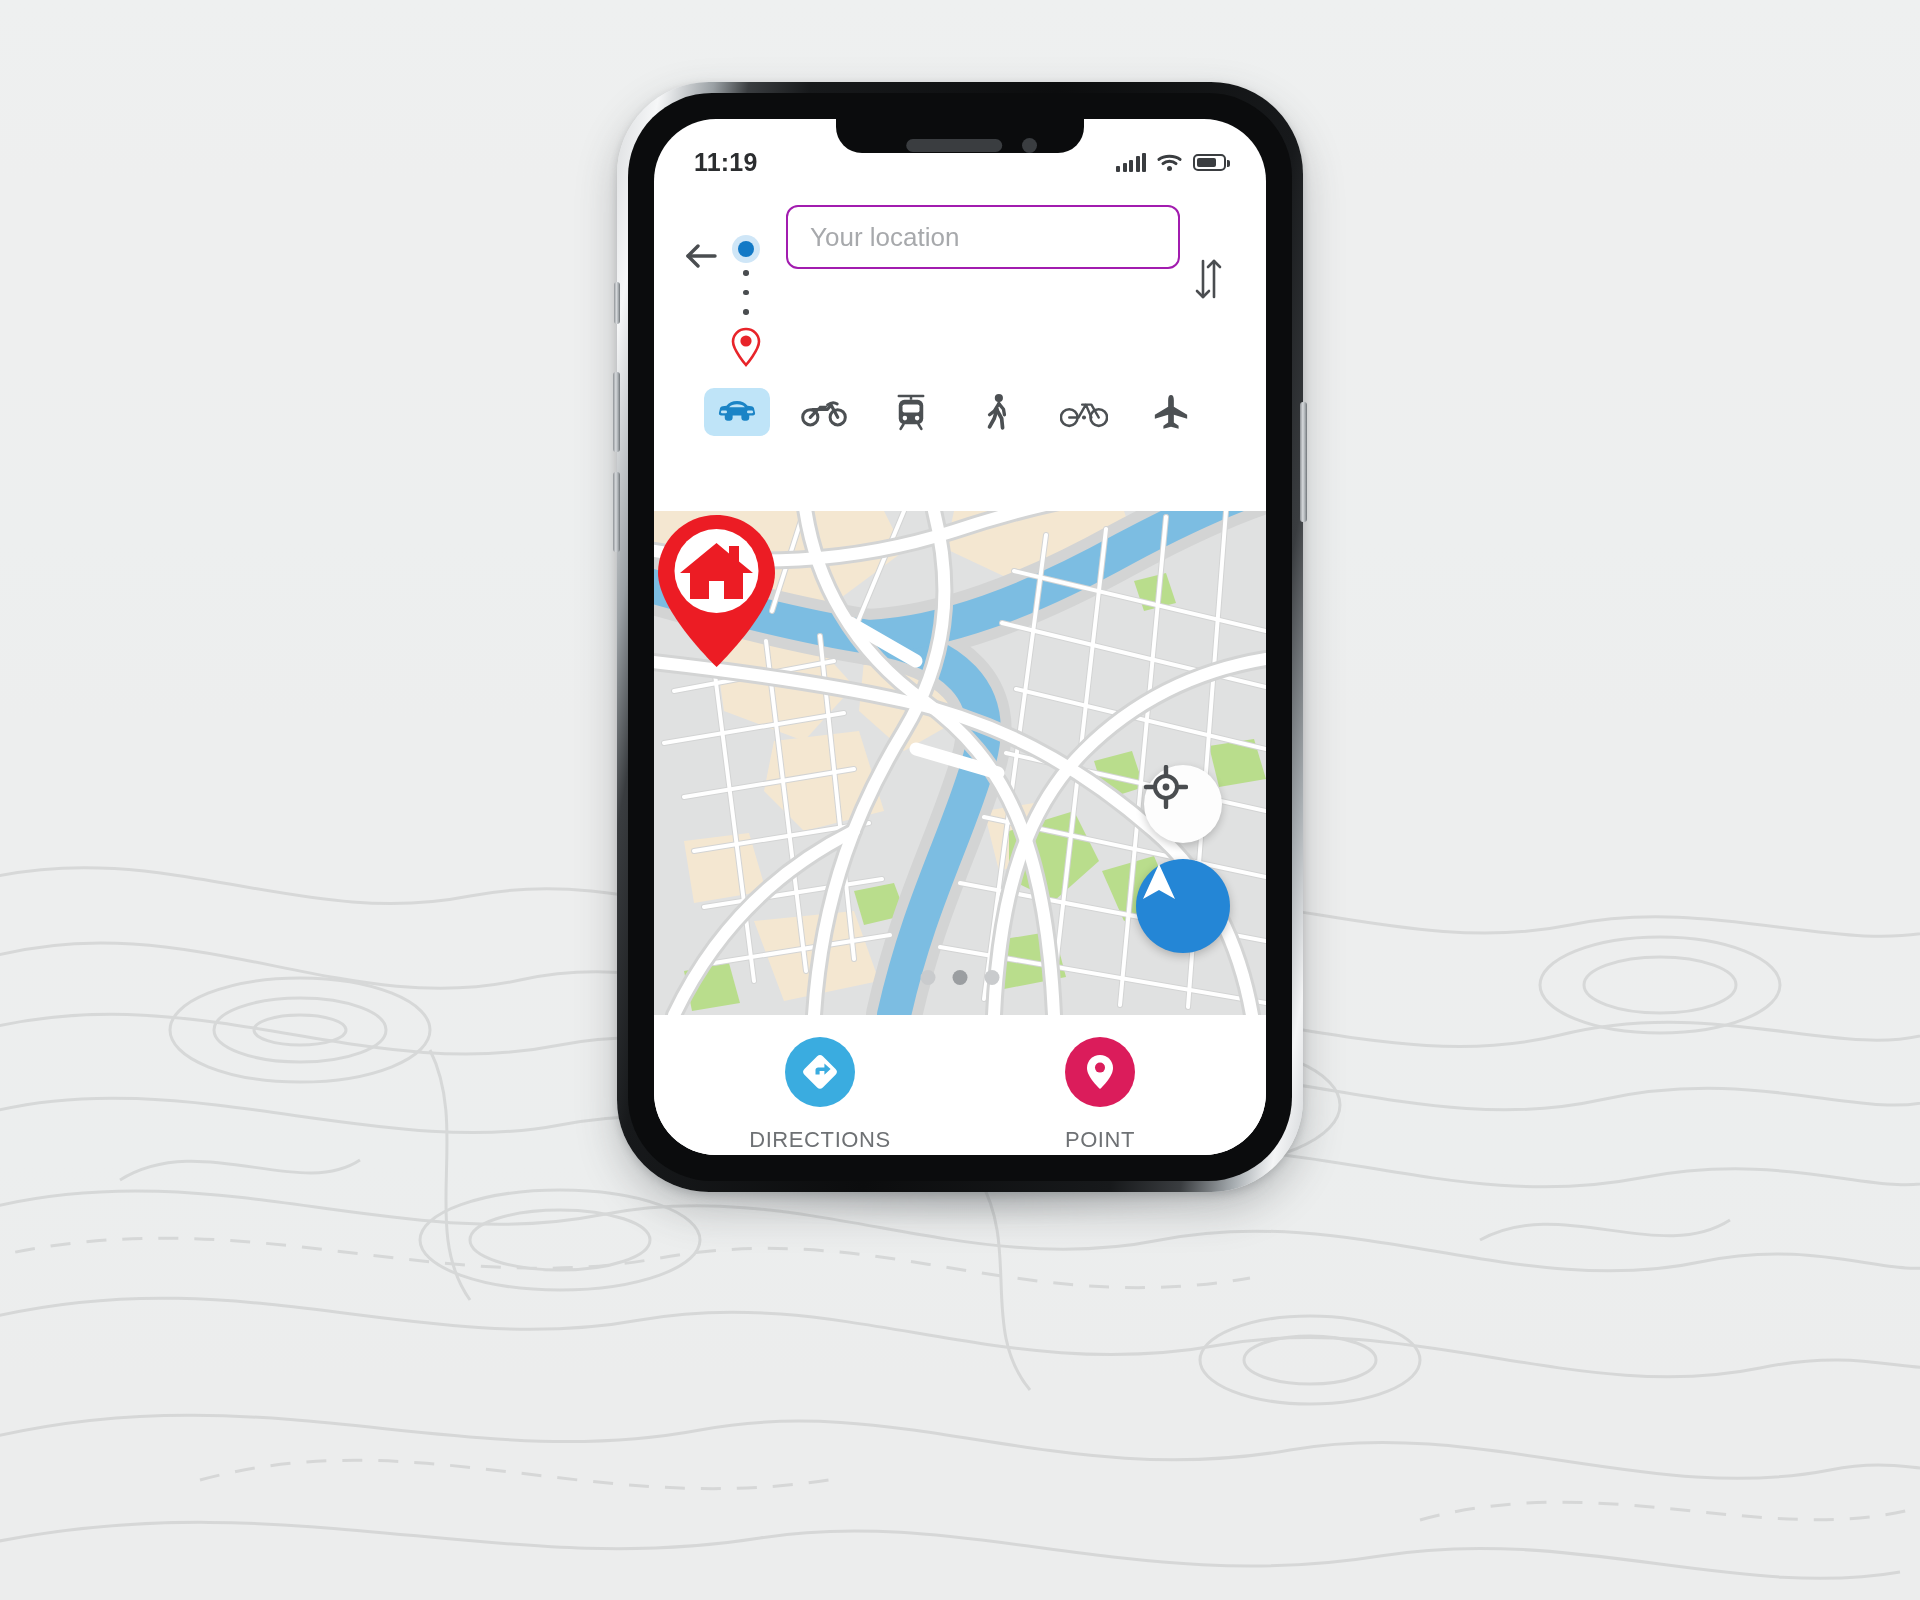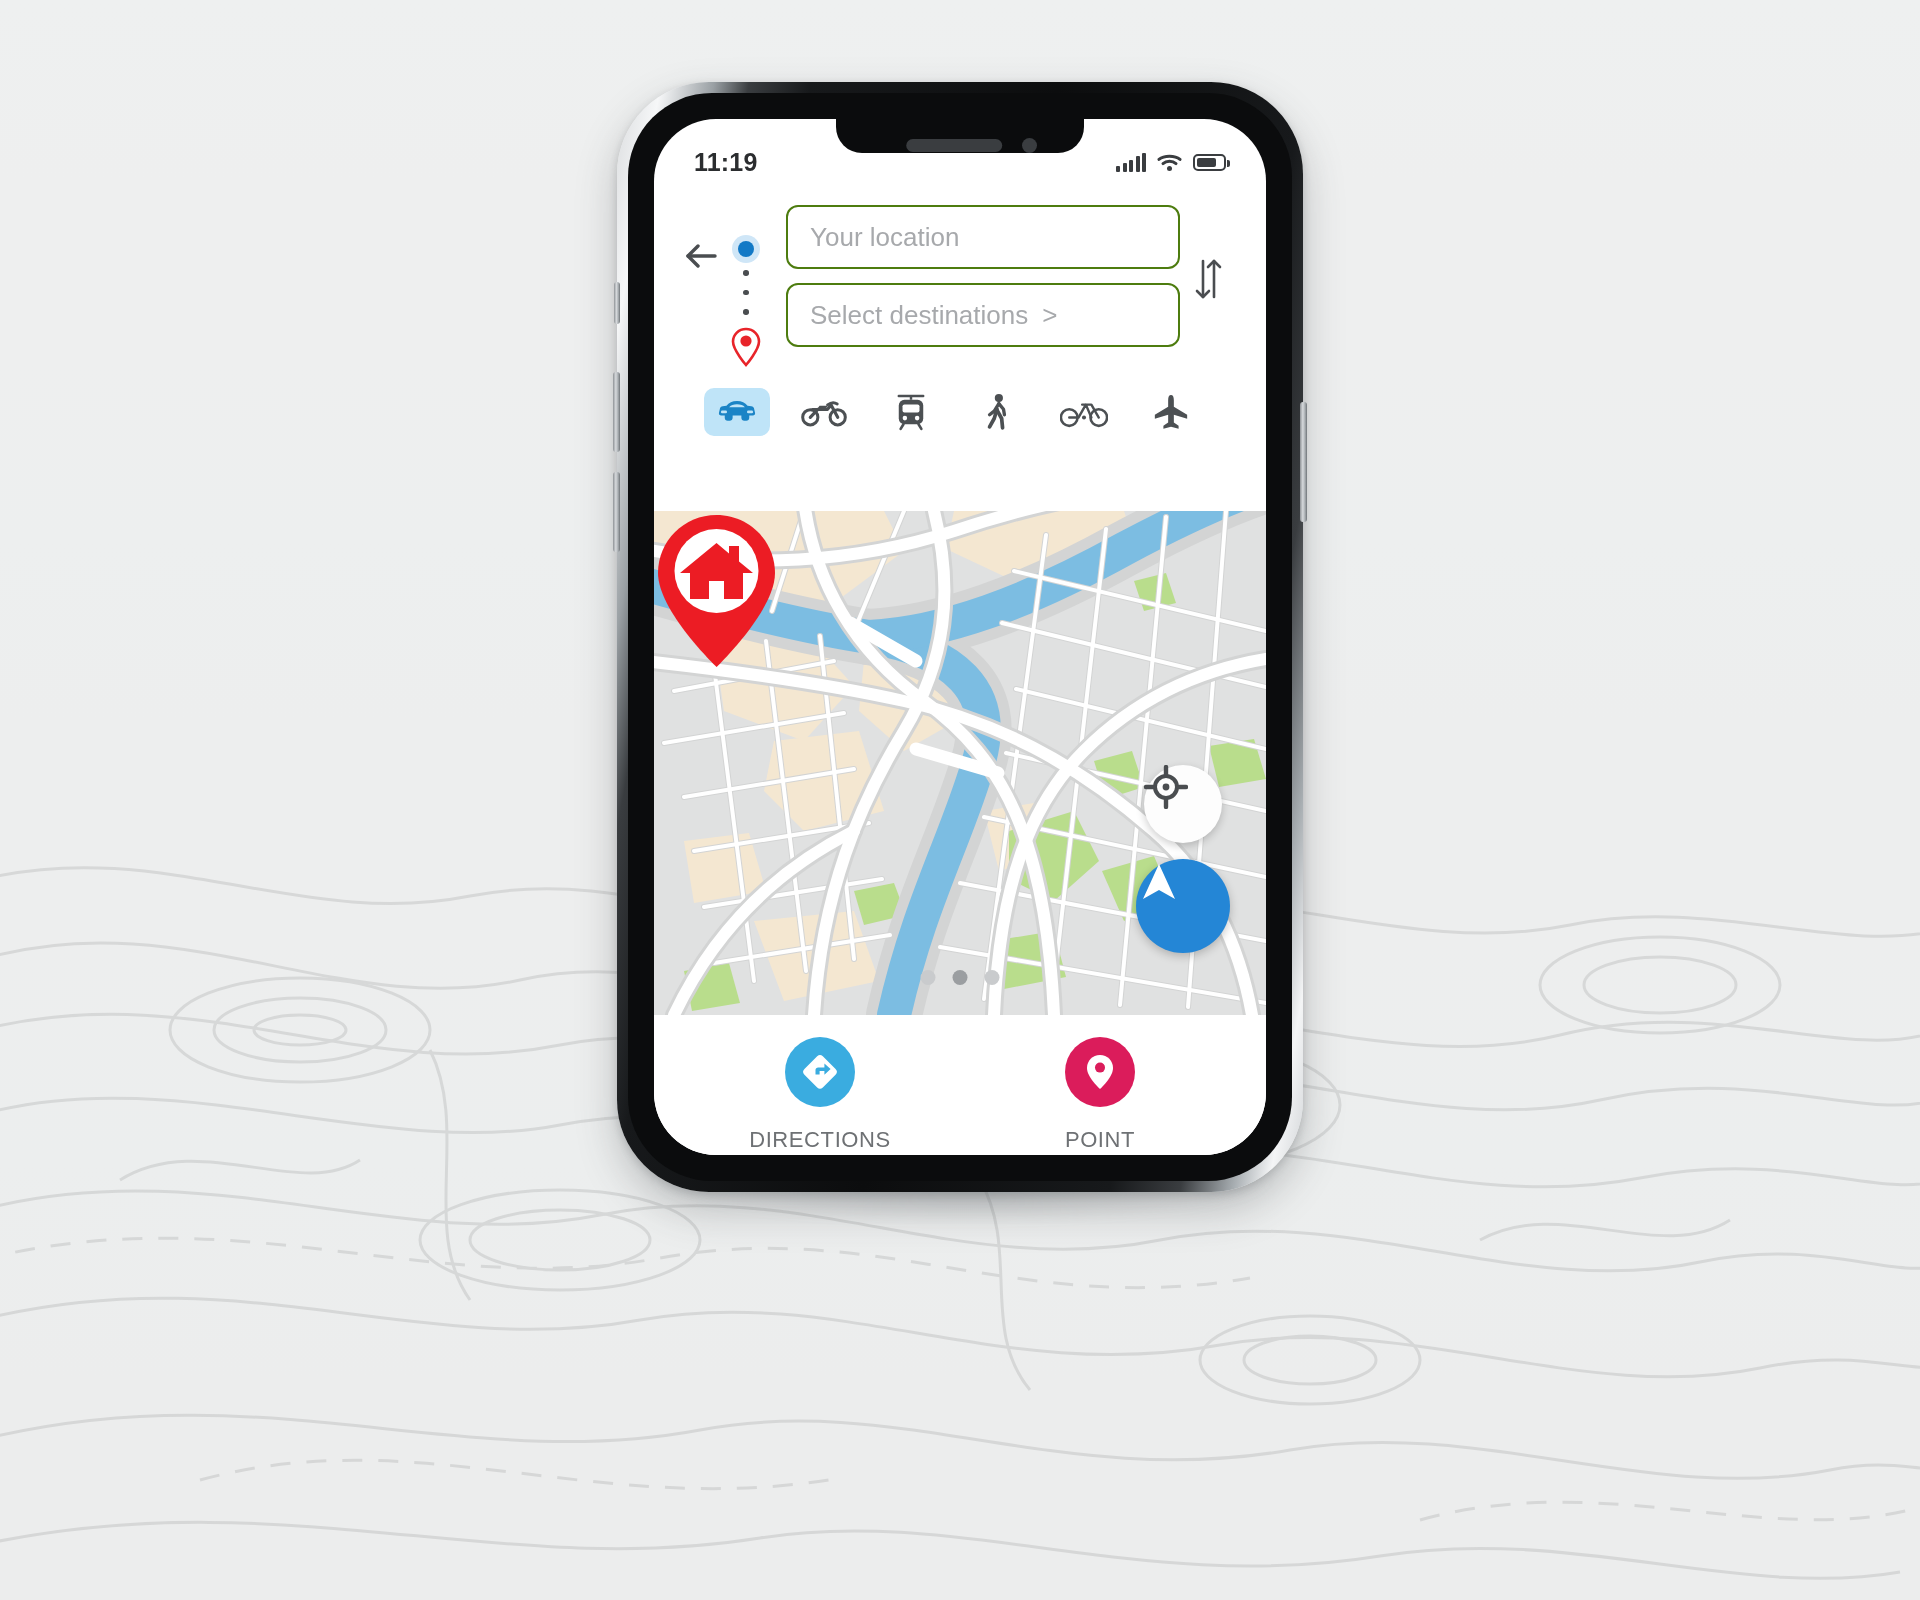--- a/index.html
+++ b/index.html
@@ -67,21 +67,21 @@
   
   #search-panel{position:absolute;left:0;top:72px;width:100%;box-sizing:border-box;padding:14px 30px 0 24px;background:#fff;z-index:30;}
   #route-row{display:flex;align-items:flex-start;}
   #back-btn{width:46px;height:46px;display:flex;align-items:center;justify-content:center;margin-top:28px;flex:0 0 auto;cursor:pointer;}
   #route-rail{width:44px;flex:0 0 auto;display:flex;flex-direction:column;align-items:center;padding-top:30px;}
   #origin-dot{width:28px;height:28px;border-radius:50%;background:#cfe6f7;display:flex;align-items:center;justify-content:center;}
   #origin-dot span{width:16px;height:16px;border-radius:50%;background:#1279c6;display:block;}
   .rail-dot{width:5.5px;height:5.5px;border-radius:50%;background:#4a4d50;margin:7px 0;}
   #dest-pin{margin-top:4px;}
   #fields{flex:1 1 auto;display:flex;flex-direction:column;gap:14px;padding-left:18px;}
-  .field{height:64px;border:2px solid #4d7c0f;border-radius:12px;display:flex;align-items:center;
+  .field{height:64px;border:2px solid #a21caf;border-radius:12px;display:flex;align-items:center;
     padding:0 22px;background:#fff;box-sizing:border-box;}
   .field .ph{font-size:26px;color:#a7a9ac;font-weight:400;}
   .field .chev{font-size:26px;color:#a7a9ac;margin-left:14px;}
   #swap-btn{width:56px;flex:0 0 auto;display:flex;align-items:center;justify-content:center;padding-top:52px;cursor:pointer;}
 
   
   #modes{display:flex;align-items:center;justify-content:space-between;padding:16px 32px 14px 26px;background:#fff;}
   .mode{width:66px;height:48px;border-radius:10px;display:flex;align-items:center;justify-content:center;cursor:pointer;}
   .mode.active{background:#bfe4f8;}
   .mode svg{display:block;}
@@ -209,24 +209,20 @@
                   <path d="M16 3 C 8.3 3, 3 9, 3 15.5 C 3 24, 16 39, 16 39 C 16 39, 29 24, 29 15.5 C 29 9, 23.7 3, 16 3 Z" fill="none" stroke="#e8242a" stroke-width="2.6"></path>
                   <circle cx="16" cy="15" r="5.6" fill="#e8242a"></circle>
                 </svg>
               </div>
             </div>
 
             <div id="fields">
               <div class="field">
                 <span class="ph">Your location</span>
               </div>
-              <div class="field">
-                <span class="ph">Select destinations</span>
-                <span class="chev">&gt;</span>
-              </div>
             </div>
 
             <div id="swap-btn">
               <svg width="30" height="44" viewBox="0 0 30 44">
                 <g stroke="#4a4d50" stroke-width="2.6" fill="none" stroke-linecap="round" stroke-linejoin="round">
                   <line x1="10" y1="4" x2="10" y2="40"></line>
                   <polyline points="4,34 10,40 16,34"></polyline>
                   <line x1="21" y1="40" x2="21" y2="4"></line>
                   <polyline points="15,10 21,4 27,10"></polyline>
                 </g>

